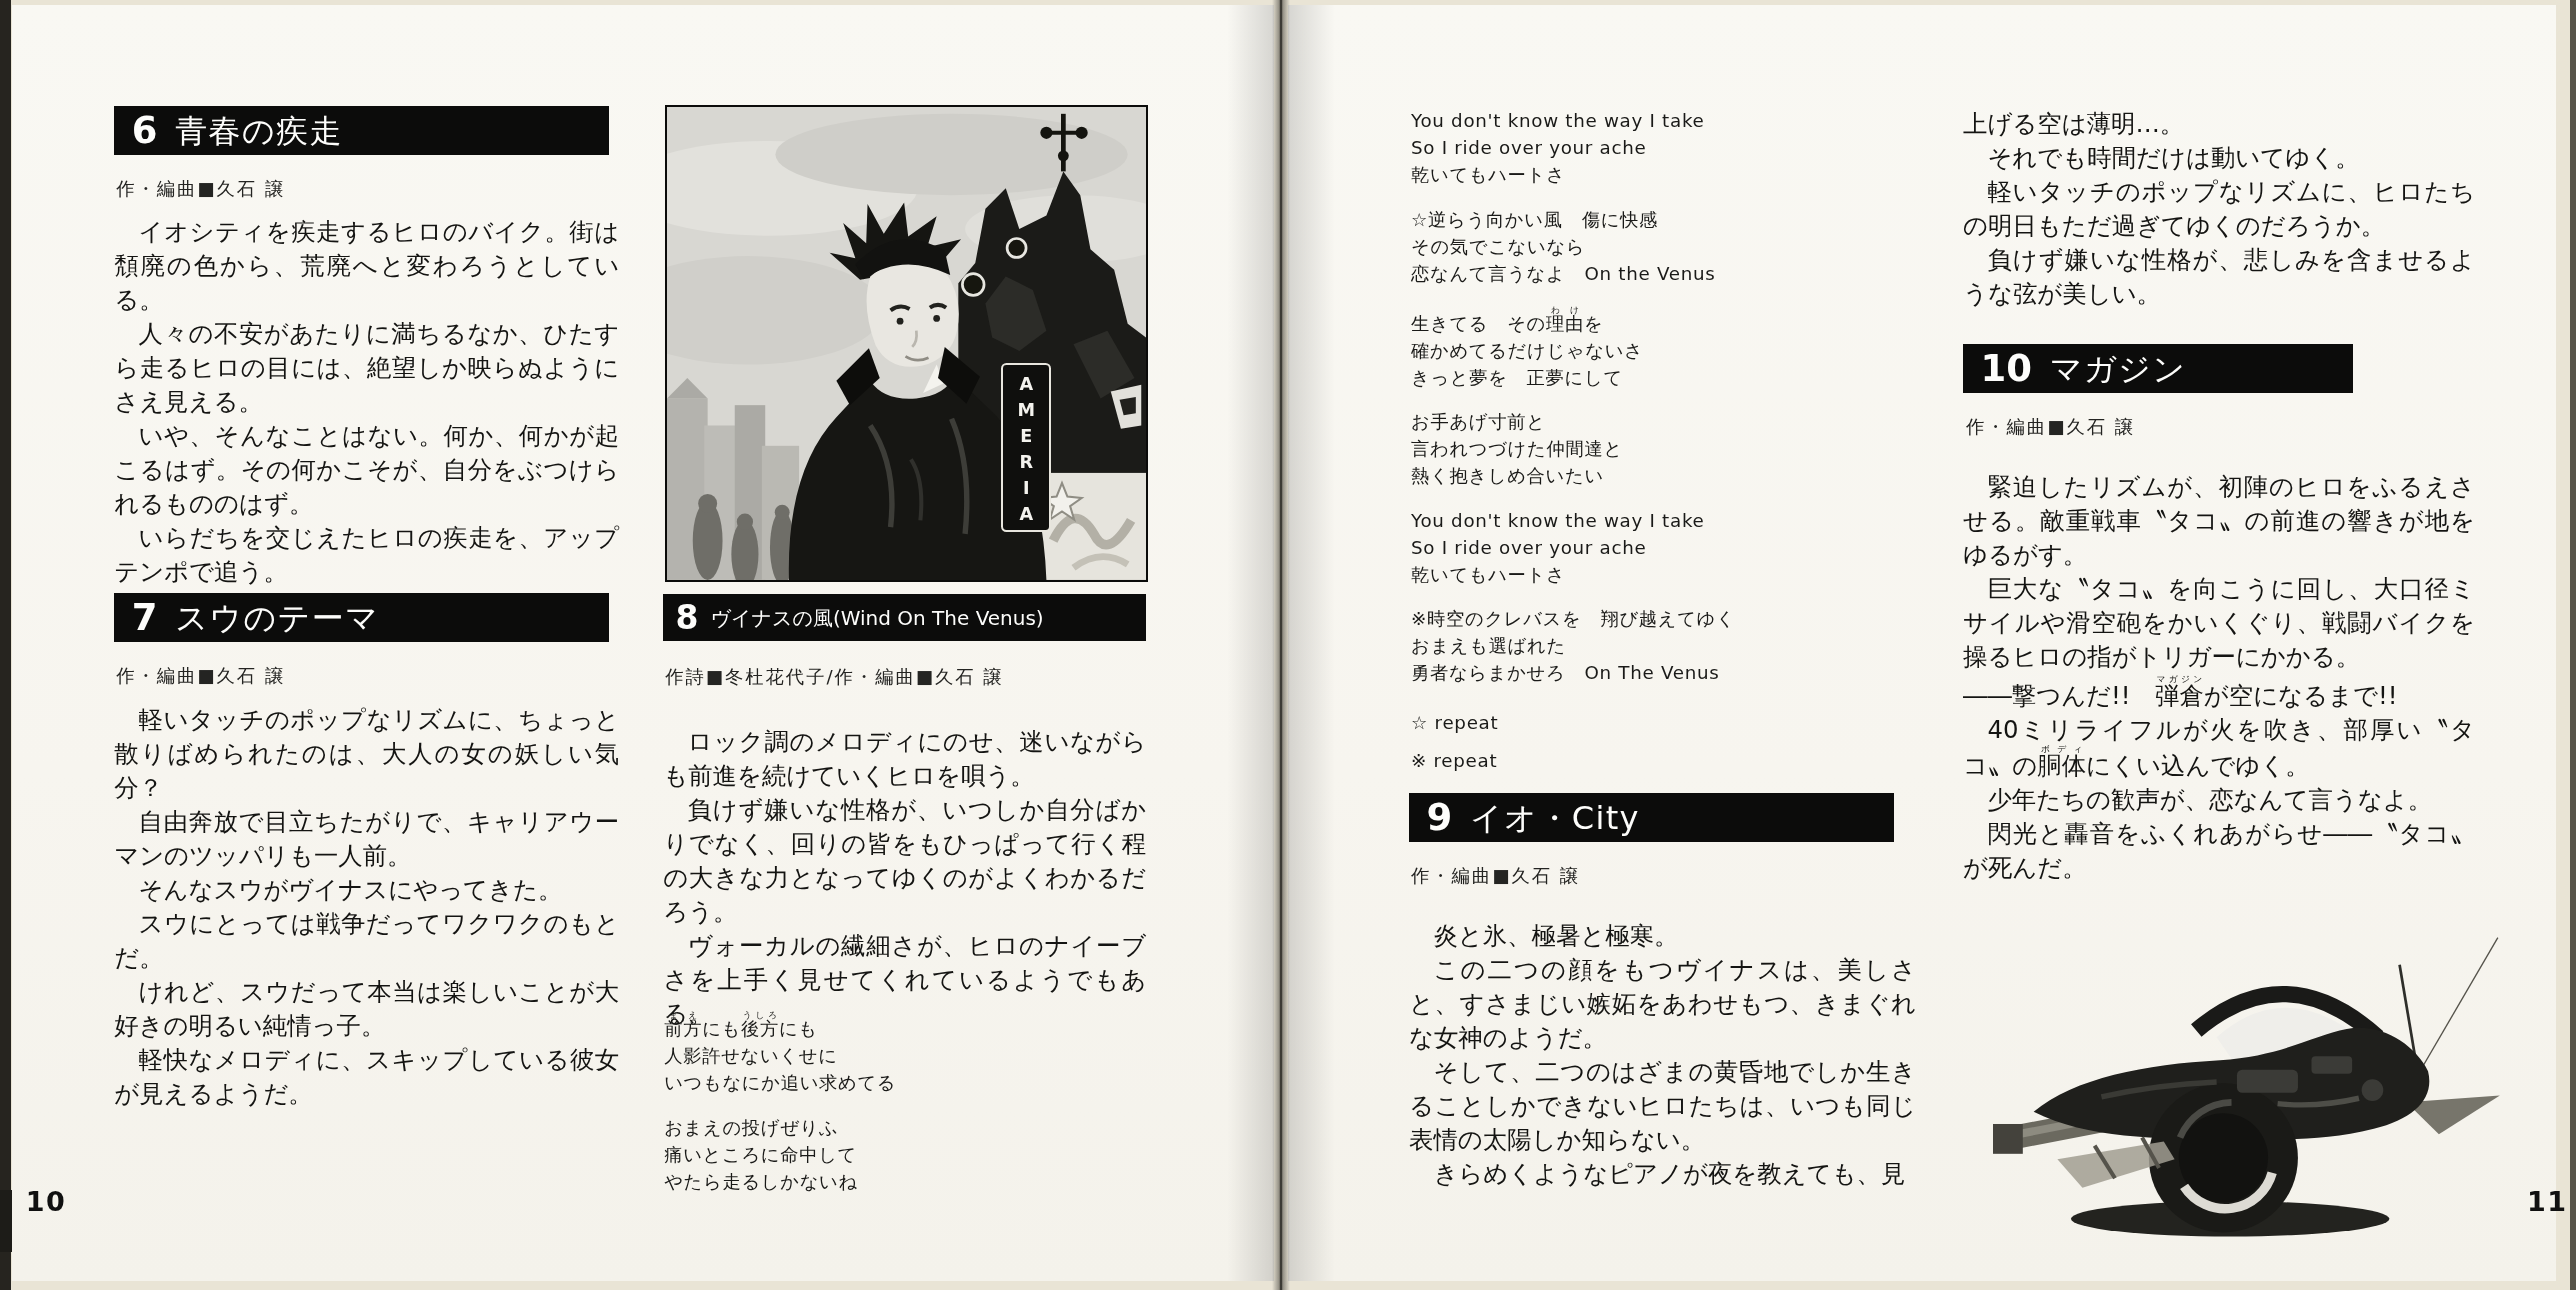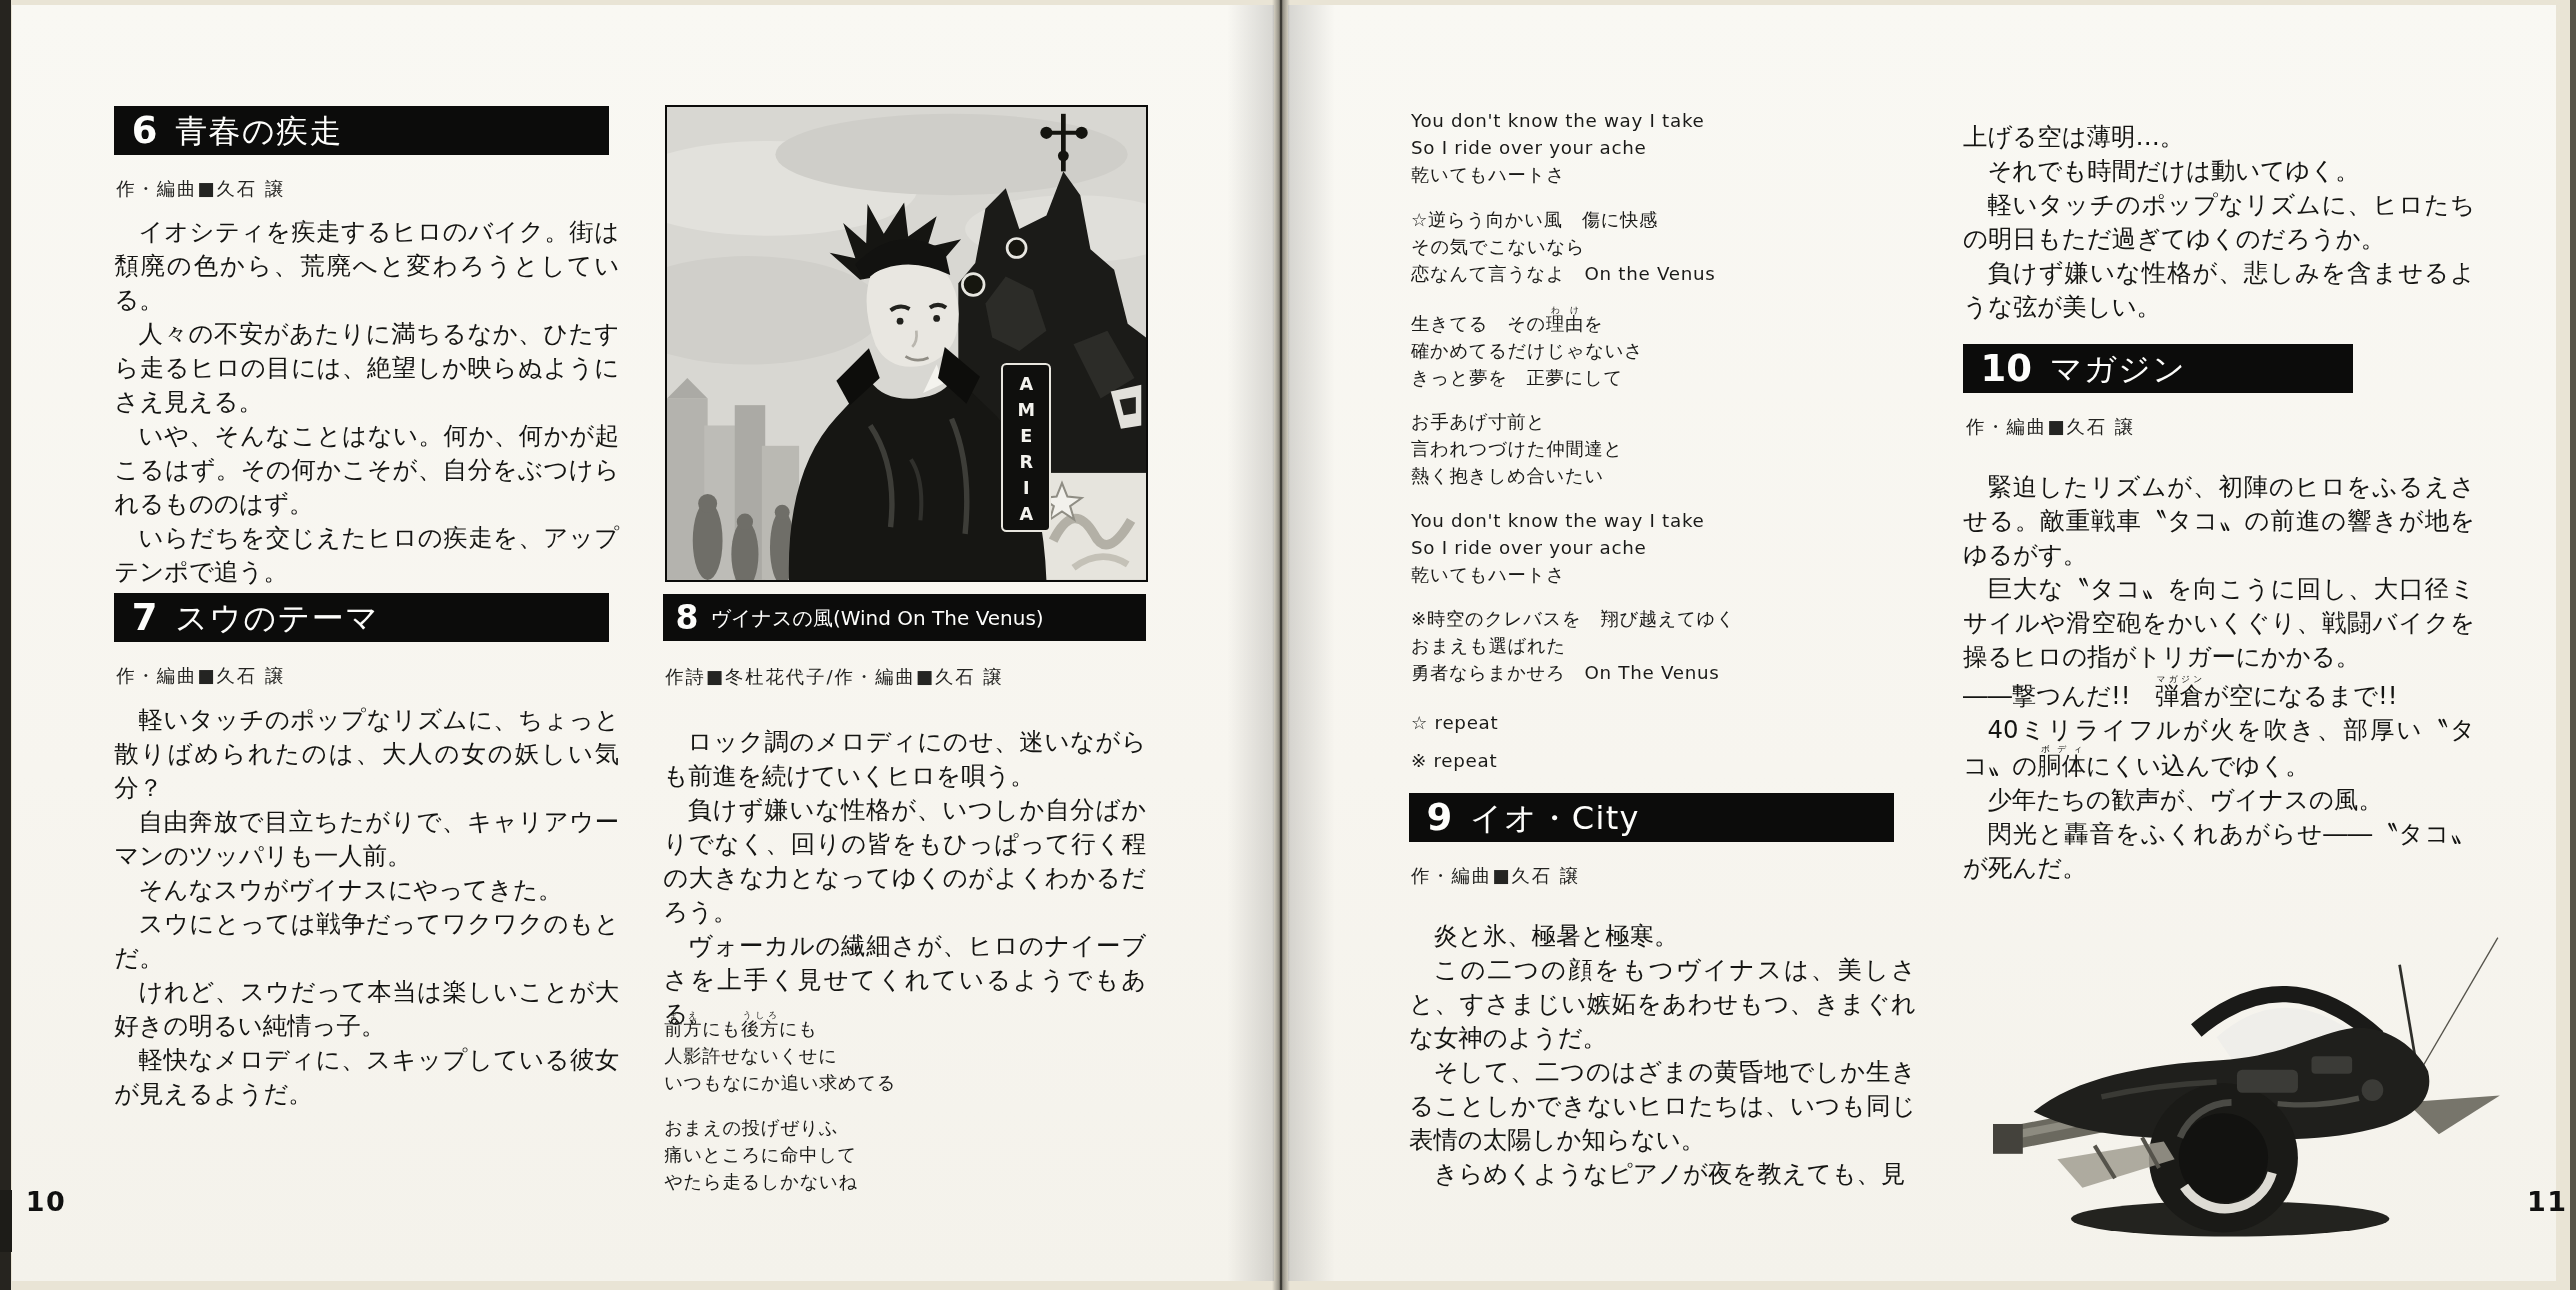--- a/index.html
+++ b/index.html
@@ -184,38 +184,38 @@
       <span class="htitle">イオ・City</span>
     </div>
     <div class="credit" style="left:123px;top:858px;">作・編曲■久石 譲</div>
     <div class="body" style="left:121px;top:914px;width:507px;">
       <p>炎と氷、極暑と極寒。</p>
       <p>この二つの顔をもつヴイナスは、美しさと、すさまじい嫉妬をあわせもつ、きまぐれな女神のようだ。</p>
       <p>そして、二つのはざまの黄昏地でしか生きることしかできないヒロたちは、いつも同じ表情の太陽しか知らない。</p>
       <p>きらめくようなピアノが夜を教えても、見</p>
     </div>
 
-    <div class="body" style="left:675px;top:115px;width:512px;">
+    <div class="body" style="left:675px;top:102px;width:512px;">
       <p class="noindent">上げる空は薄明…。</p>
       <p>それでも時間だけは動いてゆく。</p>
       <p>軽いタッチのポップなリズムに、ヒロたちの明日もただ過ぎてゆくのだろうか。</p>
       <p>負けず嫌いな性格が、悲しみを含ませるような弦が美しい。</p>
     </div>
 
     <div class="hbar" style="left:675px;top:339px;width:390px;">
       <span class="hnum">10</span>
       <span class="htitle">マガジン</span>
     </div>
     <div class="credit" style="left:678px;top:409px;">作・編曲■久石 譲</div>
     <div class="body" style="left:675px;top:465px;width:512px;">
       <p>緊迫したリズムが、初陣のヒロをふるえさせる。敵重戦車〝タコ〟の前進の響きが地をゆるがす。</p>
       <p>巨大な〝タコ〟を向こうに回し、大口径ミサイルや滑空砲をかいくぐり、戦闘バイクを操るヒロの指がトリガーにかかる。</p>
       <p class="noindent">――撃つんだ!!　<ruby>弾倉<rt>マガジン</rt></ruby>が空になるまで!!</p>
       <p>40ミリライフルが火を吹き、部厚い〝タコ〟の<ruby>胴体<rt>ボディ</rt></ruby>にくい込んでゆく。</p>
-      <p>少年たちの歓声が、ヴイナスの風。</p>
+      <p>少年たちの歓声が、恋なんて言うなよ。</p>
       <p>閃光と轟音をふくれあがらせ――〝タコ〟が死んだ。</p>
     </div>
 
     <div class="bikebox" style="left:705px;top:929px;width:515px;height:319px;">
       <svg width="515" height="319" viewBox="0 0 760 470">
         <ellipse cx="350" cy="420" rx="235" ry="26" fill="#23231f"></ellipse>
         <line x1="600" y1="45" x2="632" y2="235" stroke="#2e2e2a" stroke-width="4"></line>
         <line x1="745" y1="5" x2="615" y2="228" stroke="#55534b" stroke-width="2"></line>
         <polygon points="610,248 748,238 658,295" fill="#77756b"></polygon>
         <polygon points="0,288 262,238 268,272 8,322" fill="#6b695f"></polygon>

